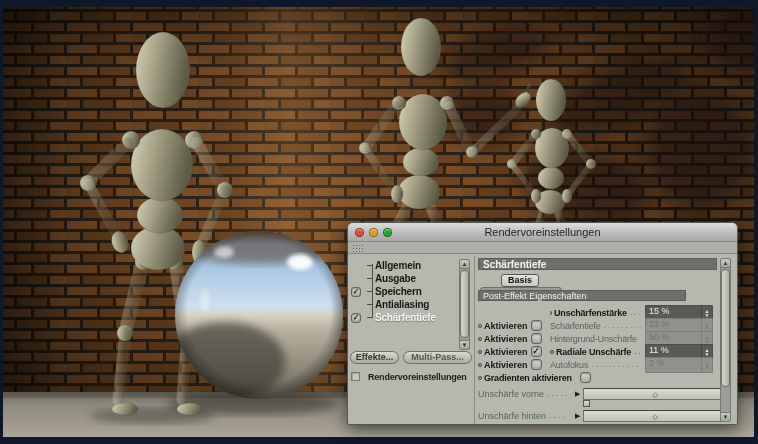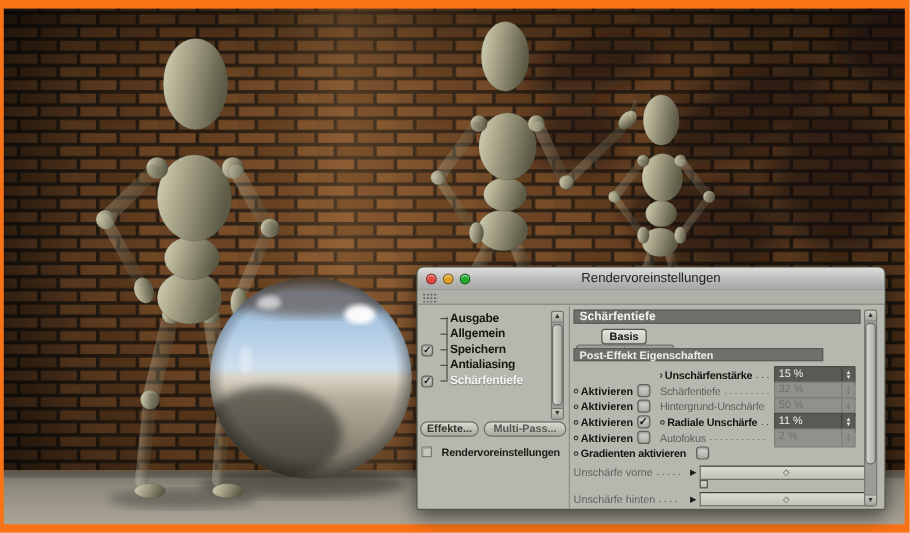--- a/index.html
+++ b/index.html
@@ -1,17 +1,17 @@
 <!DOCTYPE html>
 <html><head>
 <meta charset="utf-8">
 <style>
   * { margin:0; padding:0; box-sizing:border-box; }
   body { background:#e8e8e8; font-family:"Liberation Sans", sans-serif; }
-  .frame { position:relative; width:758px; height:444px; background:#f97316; overflow:hidden; }
+  .frame { position:relative; width:758px; height:444px; background:#0f172a; overflow:hidden; }
   .scene { position:absolute; left:3px; top:7px; width:751px; height:430px; }
   .scene svg { display:block; }
 
   
   .dialog { position:absolute; left:347px; top:222px; width:391px; height:203px;
     background:#b6b8b0; border:1px solid #55574f; border-radius:6px 6px 2px 2px;
     box-shadow:0 5px 16px rgba(0,0,0,.55); font-family:"Liberation Sans",sans-serif; }
   .titlebar { position:relative; height:19px; border-radius:5px 5px 0 0;
     background:linear-gradient(#dcdcda,#b3b3b1 70%,#a8a8a6);
     border-bottom:1px solid #878981; text-align:center;
@@ -71,21 +71,21 @@
     color:#f2f2ec; font-size:10px; font-weight:bold; line-height:12px; padding-left:4px;
     border:1px solid #5a5c55; }
   .tabs { position:absolute; left:2px; top:19px; height:13px; display:flex; align-items:center;flex-direction:column; }
   .tab { font-size:9px; line-height:11px; padding:0 6px; height:13px; display:flex; align-items:center; }
   .tab.active { background:linear-gradient(#e2e4dc,#c6c8c0); border:1px solid #55574f; border-radius:3px;
     font-weight:bold; color:#111; z-index:1; }
   .tab-group { display:flex; height:13px; background:#9a9d95; border:1px solid #6c6f67; border-radius:3px; margin-left:2px; }
   .tab.inactive { color:#5e615a; }
   .tab.inactive:first-child { border-right:1px solid #878a82; }
   .section-bar { position:absolute; left:2px; top:35px; width:208px; height:11px; background:#6d716a;
-    color:#f0f0ea; font-size:9px; font-weight:bold; line-height:11px; padding-left:4px; border:1px solid #5a5c55; }
+    color:#f0f0ea; font-size:9px; font-weight:normal; line-height:11px; padding-left:4px; border:1px solid #5a5c55; }
 
   .rows { position:absolute; left:2px; top:51px; right:24px; }
   .prow { height:13px; display:flex; align-items:center; }
   .act-col { width:72px; display:flex; align-items:center; flex:none; }
   .adot { width:4px; height:4px; border:1px solid #3c3e37; border-radius:50%; margin-right:2px; flex:none; }
   .act-label { font-size:9px; font-weight:bold; color:#15150f; }
   .act-col .cb { margin-left:3px; }
   .label-col { flex:1; display:flex; align-items:center; overflow:hidden; white-space:nowrap; margin-right:4px; }
   .label-col.right { justify-content:flex-end; }
   .p-label { font-size:9px; font-weight:bold; color:#15150f; letter-spacing:-.2px;text-align:center; }
@@ -305,26 +305,26 @@
     <div class="strip">
       <span class="grip"></span>
     </div>
 
     <div class="dbody">
 
       <div class="s-list">
         <div class="s-item">
           <span class="s-cb-slot"></span>
             <span class="twig"></span>
-          <span class="s-label">Ausgabe</span>
+          <span class="s-label">Allgemein</span>
         </div>
         <div class="s-item">
           <span class="s-cb-slot"></span>
             <span class="twig"></span>
-          <span class="s-label">Allgemein</span>
+          <span class="s-label">Ausgabe</span>
         </div>
         <div class="s-item">
           <span class="s-cb-slot">
               <span class="cb small">✓</span>
             </span>
           <span class="twig"></span>
           <span class="s-label">Speichern</span>
         </div>
         <div class="s-item">
           <span class="s-cb-slot"></span>

